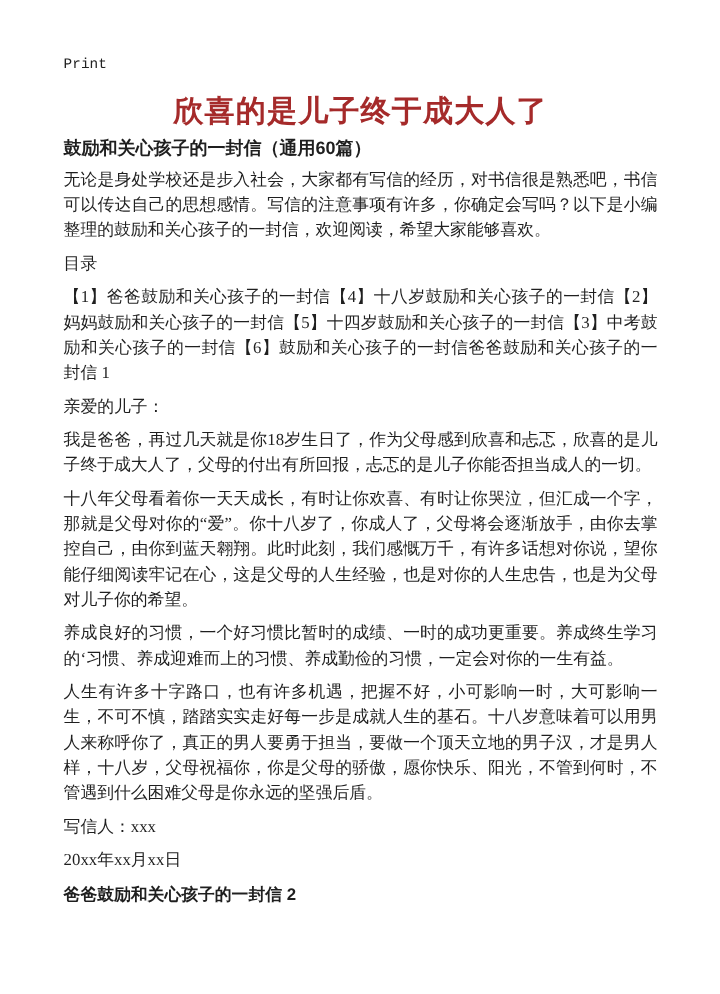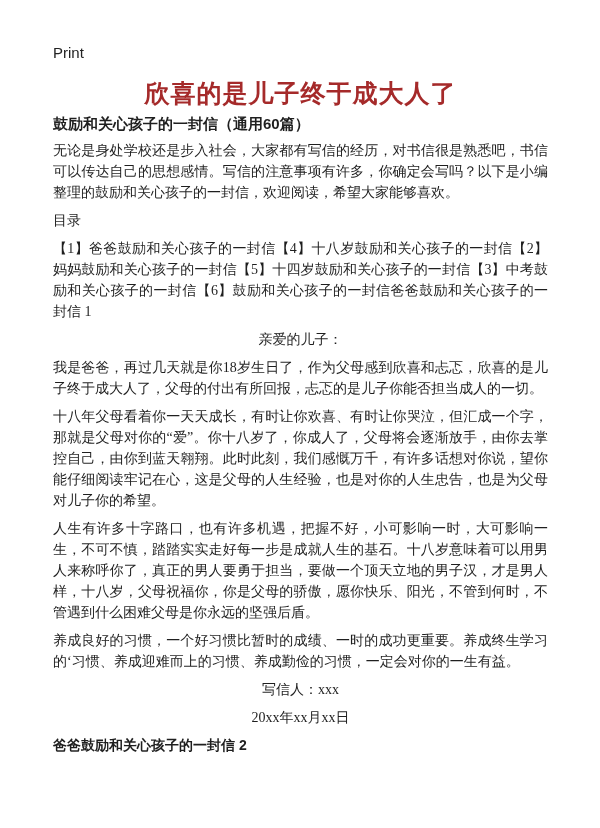--- a/index.html
+++ b/index.html
@@ -10,22 +10,22 @@
     font-family: "Liberation Serif", "DejaVu Serif", serif;
     overflow: hidden;
   }
   .page {
     width: 600px;
     height: 828px;
     padding: 44px 52px 0 53px;
   }
   .print-link {
     display: inline-block;
-    font-family: Liberation Sans, sans-serif;
-    font-size: 15px;
+    font-family: Liberation Mono, monospace;
+    font-size: 12px;
     line-height: 14px;
     color: #222222;
     text-decoration: none;
     cursor: pointer;
   }
   .doc-title {
     margin-top: 16px;
     font-family: "Liberation Sans", "DejaVu Sans", sans-serif;
     font-size: 25px;
     line-height: 30px;
@@ -48,21 +48,21 @@
     line-height: 21px;
     text-align: justify;
     color: #1f1f1f;
   }
   .toc-heading {
     margin-top: 7px;
     font-size: 14px;
     line-height: 21px;
     color: #1f1f1f;
   }
-  .single-line { text-align: center; }
+  .single-line { text-align: left; }
   .section-heading {
     margin-top: 7px;
     font-family: "Liberation Sans", "DejaVu Sans", sans-serif;
     font-size: 14px;
     line-height: 21px;
     font-weight: bold;
     color: #1f1f1f;
   }
 </style>
 </head>
@@ -82,23 +82,23 @@
 
   <p class="para">【1】爸爸鼓励和关心孩子的一封信【4】十八岁鼓励和关心孩子的一封信【2】妈妈鼓励和关心孩子的一封信【5】十四岁鼓励和关心孩子的一封信【3】中考鼓励和关心孩子的一封信【6】鼓励和关心孩子的一封信爸爸鼓励和关心孩子的一封信 1</p>
 
   <p class="para single-line">亲爱的儿子：</p>
 
   <p class="para">我是爸爸，再过几天就是你18岁生日了，作为父母感到欣喜和忐忑，欣喜的是儿子终于成大人了，父母的付出有所回报，忐忑的是儿子你能否担当成人的一切。</p>
 
   <p class="para">十八年父母看着你一天天成长，有时让你欢喜、有时让你哭泣，但汇成一个字，那就是父母对你的“爱”。你十八岁了，你成人了，父母将会逐渐放手，由你去掌控自己，由你到蓝天翱翔。此时此刻，我们感慨万千，有许多话想对你说，望你能仔细阅读牢记在心，这是父母的人生经验，也是对你的人生忠告，也是为父母对儿子你的希望。</p>
 
 
+  <p class="para">养成良好的习惯，一个好习惯比暂时的成绩、一时的成功更重要。养成终生学习的‘习惯、养成迎难而上的习惯、养成勤俭的习惯，一定会对你的一生有益。</p>
+
   <p class="para">人生有许多十字路口，也有许多机遇，把握不好，小可影响一时，大可影响一生，不可不慎，踏踏实实走好每一步是成就人生的基石。十八岁意味着可以用男人来称呼你了，真正的男人要勇于担当，要做一个顶天立地的男子汉，才是男人样，十八岁，父母祝福你，你是父母的骄傲，愿你快乐、阳光，不管到何时，不管遇到什么困难父母是你永远的坚强后盾。</p>
-
-  <p class="para">养成良好的习惯，一个好习惯比暂时的成绩、一时的成功更重要。养成终生学习的‘习惯、养成迎难而上的习惯、养成勤俭的习惯，一定会对你的一生有益。</p>
 
   <p class="para single-line">写信人：xxx</p>
 
   <p class="para single-line">20xx年xx月xx日</p>
 
   <h3 class="section-heading">爸爸鼓励和关心孩子的一封信 2</h3>
 
 </div>
 
 </body></html>

